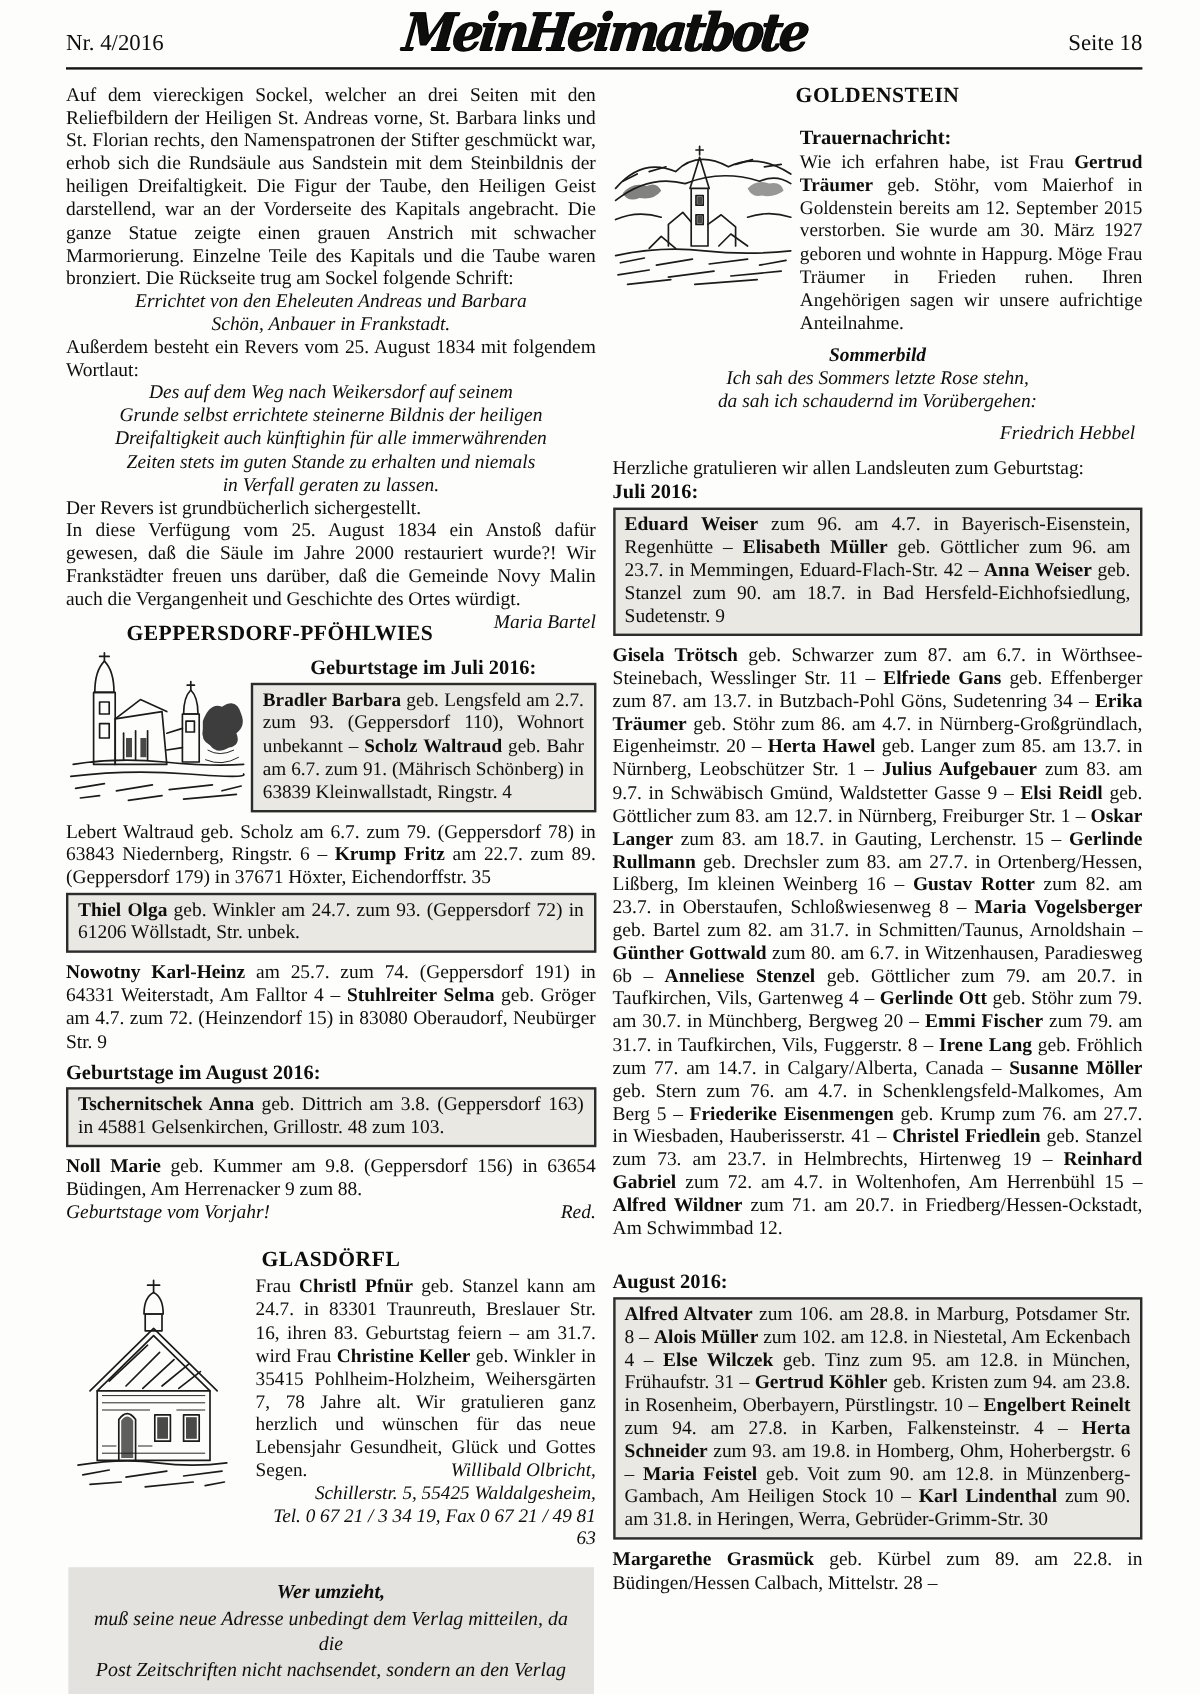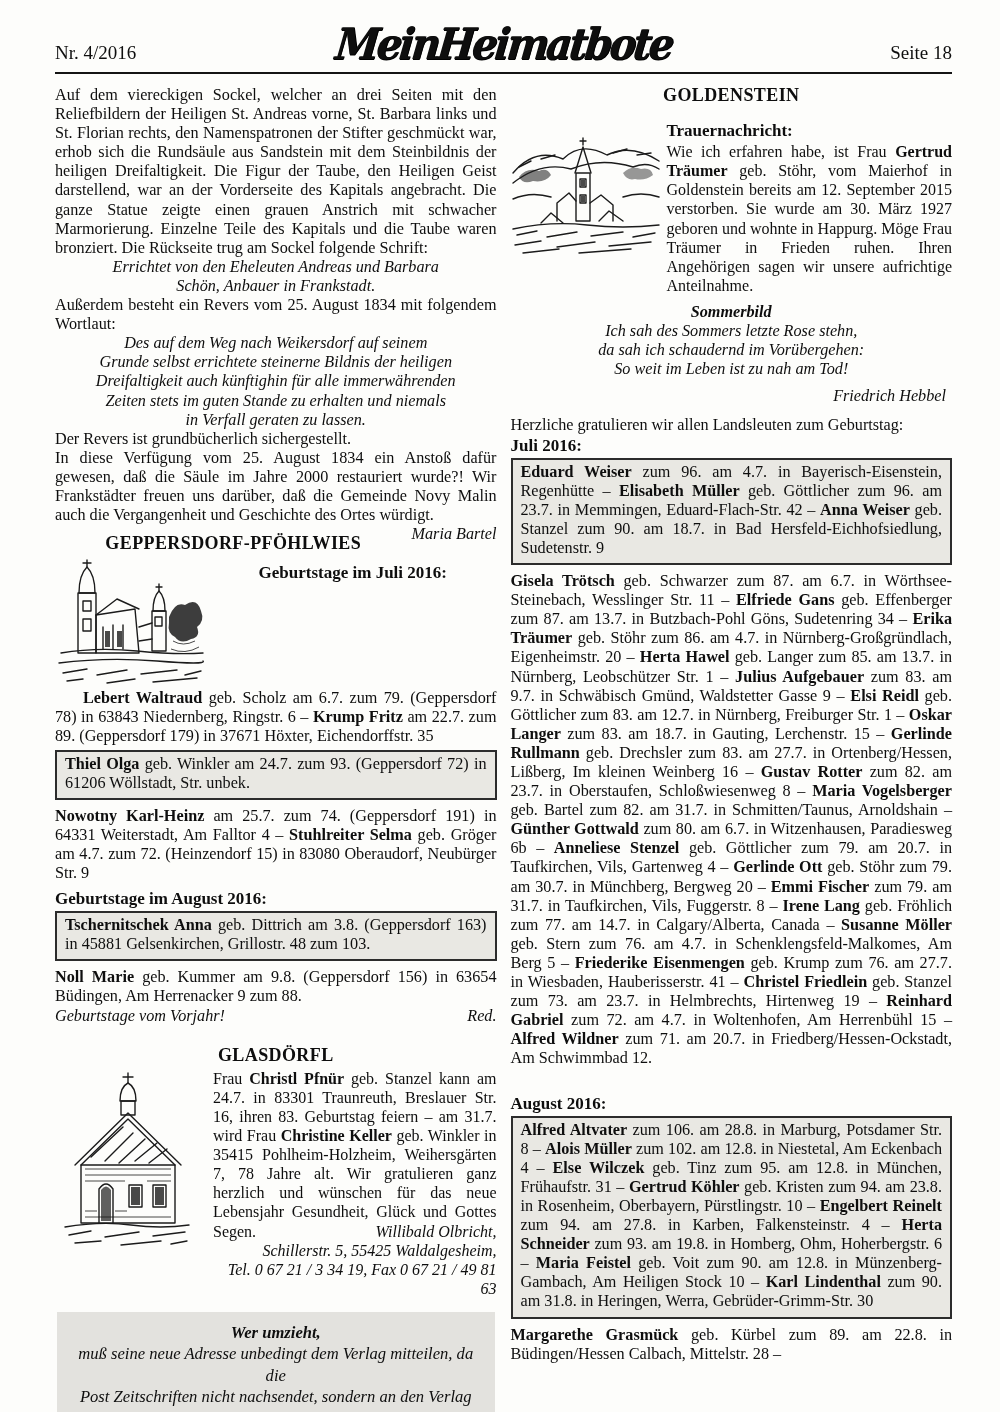--- a/index.html
+++ b/index.html
@@ -3,21 +3,21 @@
 <meta charset="utf-8">
 <style>
   html,body{margin:0;padding:0;background:#9a9a9a;}
   .page{
     position:relative;width:1000px;height:1412px;margin:0 auto;
     background:#fdfdfb;color:#0e0e0e;overflow:hidden;
     font-family:"Liberation Serif","DejaVu Serif",serif;
   }
   
   .hdr{display:flex;align-items:flex-end;justify-content:space-between;
-       padding:24px 48px 6px 55px;}
+       padding:8px 48px 6px 55px;}
   .hdr-side{font-size:19px;line-height:22px;width:160px;}
   .hdr-side.right{text-align:right;}
   .masthead{flex:1;text-align:center;font-family:"DejaVu Serif",serif;
        font-weight:bold;font-style:italic;font-size:40px;line-height:40px;
        letter-spacing:-3px;transform:skewX(-6deg) scaleY(1.08);
        text-shadow:1px 0 #000, .5px .5px #000;}
   .rule{border-top:2px solid #141414;margin:2px 48px 0 55px;}
   
   .cols{display:flex;gap:14px;padding:12px 48px 0 55px;align-items:flex-start;}
   .col{width:443px;font-size:16.2px;line-height:19.1px;text-align:justify;}
@@ -117,24 +117,25 @@
               <rect x="48" y="74" width="5" height="16" opacity=".8"></rect>
                 <rect x="60" y="74" width="5" height="16" opacity=".8"></rect>
             </g>
             <g class="skt">
               <path d="M116 84 Q126 90 138 84 M114 92 Q128 98 142 90"></path>
             </g>
           </svg>
         </div>
         <div class="row-text" style="font-size:16px;">
           <div class="sub-head" style="text-align:center;">Geburtstage im Juli 2016:</div>
-        </div>
-      </div>
-
-      <p class="just"><span style="font-weight: bold; margin-left: 28px;">Lebert Waltraud</span><span> geb. Scholz am 6.7. zum 79. (Geppersdorf 78) in 63843 Niedernberg, Ringstr. 6 – </span><span style="font-weight: bold;">Krump Fritz</span><span> am 22.7. zum 89. (Geppersdorf 179) in 37671 Höxter, Eichendorffstr. 35</span></p>
+          <div class="gbox just"><span style="font-weight: bold;">Bradler Barbara</span><span> geb. Lengsfeld am 2.7. zum 93. (Geppersdorf 110), Wohnort unbekannt – </span><span style="font-weight: bold;">Scholz Waltraud</span><span> geb. Bahr am 6.7. zum 91. (Mährisch Schönberg) in 63839 Kleinwallstadt, Ringstr. 4</span></div>
+        </div>
+      </div>
+
+      <p class="just"><span style="font-weight: normal;">Lebert Waltraud</span><span> geb. Scholz am 6.7. zum 79. (Geppersdorf 78) in 63843 Niedernberg, Ringstr. 6 – </span><span style="font-weight: bold;">Krump Fritz</span><span> am 22.7. zum 89. (Geppersdorf 179) in 37671 Höxter, Eichendorffstr. 35</span></p>
       <div class="gbox just"><span style="font-weight: bold;">Thiel Olga</span><span> geb. Winkler am 24.7. zum 93. (Geppersdorf 72) in 61206 Wöllstadt, Str. unbek.</span></div>
       <p class="just"><span style="font-weight: bold;">Nowotny Karl-Heinz</span><span> am 25.7. zum 74. (Geppersdorf 191) in 64331 Weiterstadt, Am Falltor 4 – </span><span style="font-weight: bold;">Stuhlreiter Selma</span><span> geb. Gröger am 4.7. zum 72. (Heinzendorf 15) in 83080 Oberaudorf, Neubürger Str. 9</span></p>
 
       <div class="sub-head">Geburtstage im August 2016:</div>
       <div class="gbox just"><span style="font-weight: bold;">Tschernitschek Anna</span><span> geb. Dittrich am 3.8. (Geppersdorf 163) in 45881 Gelsenkirchen, Grillostr. 48 zum 103.</span></div>
       <p class="just"><span style="font-weight: bold;">Noll Marie</span><span> geb. Kummer am 9.8. (Geppersdorf 156) in 63654 Büdingen, Am Herrenacker 9 zum 88.</span></p>
       <div class="split">
         <span>Geburtstage vom Vorjahr!</span>
         <span>Red.</span>
       </div>
@@ -226,21 +227,20 @@
           <div class="sub-head" style="margin-top:12px;">Trauernachricht:</div>
           <p class="just"><span>Wie ich erfahren habe, ist Frau </span><span style="font-weight: bold;">Gertrud Träumer</span><span> geb. Stöhr, vom Maierhof in Goldenstein bereits am 12. September 2015 verstorben. Sie wurde am 30. März 1927 geboren und wohnte in Happurg. Möge Frau Träumer in Frieden ruhen. Ihren Angehörigen sagen wir unsere aufrichtige Anteilnahme.</span></p>
         </div>
       </div>
 
       <div class="poem">
         <div class="title">Sommerbild</div>
         <div class="stanza">
             <div class="ln">Ich sah des Sommers letzte Rose stehn,</div>
             <div class="ln">da sah ich schaudernd im Vorübergehen:</div>
-            <div class="ln">So weit im Leben ist zu nah am Tod!</div>
           </div>
       </div>
       <div class="poem-author">Friedrich Hebbel</div>
 
       <p class="intro">Herzliche gratulieren wir allen Landsleuten zum Geburtstag:</p>
       <div class="month-head">Juli 2016:</div>
       <div class="gbox just"><span style="font-weight: bold;">Eduard Weiser</span><span> zum 96. am 4.7. in Bayerisch-Eisenstein, Regenhütte – </span><span style="font-weight: bold;">Elisabeth Müller</span><span> geb. Göttlicher zum 96. am 23.7. in Memmingen, Eduard-Flach-Str. 42 – </span><span style="font-weight: bold;">Anna Weiser</span><span> geb. Stanzel zum 90. am 18.7. in Bad Hersfeld-Eichhofsiedlung, Sudetenstr. 9</span></div>
       <p class="just"><span style="font-weight: bold;">Gisela Trötsch</span><span> geb. Schwarzer zum 87. am 6.7. in Wörthsee-Steinebach, Wesslinger Str. 11 – </span><span style="font-weight: bold;">Elfriede Gans</span><span> geb. Effenberger zum 87. am 13.7. in Butzbach-Pohl Göns, Sudetenring 34 – </span><span style="font-weight: bold;">Erika Träumer</span><span> geb. Stöhr zum 86. am 4.7. in Nürnberg-Großgründlach, Eigenheimstr. 20 – </span><span style="font-weight: bold;">Herta Hawel</span><span> geb. Langer zum 85. am 13.7. in Nürnberg, Leobschützer Str. 1 – </span><span style="font-weight: bold;">Julius Aufgebauer</span><span> zum 83. am 9.7. in Schwäbisch Gmünd, Waldstetter Gasse 9 – </span><span style="font-weight: bold;">Elsi Reidl</span><span> geb. Göttlicher zum 83. am 12.7. in Nürnberg, Freiburger Str. 1 – </span><span style="font-weight: bold;">Oskar Langer</span><span> zum 83. am 18.7. in Gauting, Lerchenstr. 15 – </span><span style="font-weight: bold;">Gerlinde Rullmann</span><span> geb. Drechsler zum 83. am 27.7. in Ortenberg/Hessen, Lißberg, Im kleinen Weinberg 16 – </span><span style="font-weight: bold;">Gustav Rotter</span><span> zum 82. am 23.7. in Oberstaufen, Schloßwiesenweg 8 – </span><span style="font-weight: bold;">Maria Vogelsberger</span><span> geb. Bartel zum 82. am 31.7. in Schmitten/Taunus, Arnoldshain – </span><span style="font-weight: bold;">Günther Gottwald</span><span> zum 80. am 6.7. in Witzenhausen, Paradiesweg 6b – </span><span style="font-weight: bold;">Anneliese Stenzel</span><span> geb. Göttlicher zum 79. am 20.7. in Taufkirchen, Vils, Gartenweg 4 – </span><span style="font-weight: bold;">Gerlinde Ott</span><span> geb. Stöhr zum 79. am 30.7. in Münchberg, Bergweg 20 – </span><span style="font-weight: bold;">Emmi Fischer</span><span> zum 79. am 31.7. in Taufkirchen, Vils, Fuggerstr. 8 – </span><span style="font-weight: bold;">Irene Lang</span><span> geb. Fröhlich zum 77. am 14.7. in Calgary/Alberta, Canada – </span><span style="font-weight: bold;">Susanne Möller</span><span> geb. Stern zum 76. am 4.7. in Schenklengsfeld-Malkomes, Am Berg 5 – </span><span style="font-weight: bold;">Friederike Eisenmengen</span><span> geb. Krump zum 76. am 27.7. in Wiesbaden, Hauberisserstr. 41 – </span><span style="font-weight: bold;">Christel Friedlein</span><span> geb. Stanzel zum 73. am 23.7. in Helmbrechts, Hirtenweg 19 – </span><span style="font-weight: bold;">Reinhard Gabriel</span><span> zum 72. am 4.7. in Woltenhofen, Am Herrenbühl 15 – </span><span style="font-weight: bold;">Alfred Wildner</span><span> zum 71. am 20.7. in Friedberg/Hessen-Ockstadt, Am Schwimmbad 12.</span></p>
 
       <div class="month-head mt">August 2016:</div>

